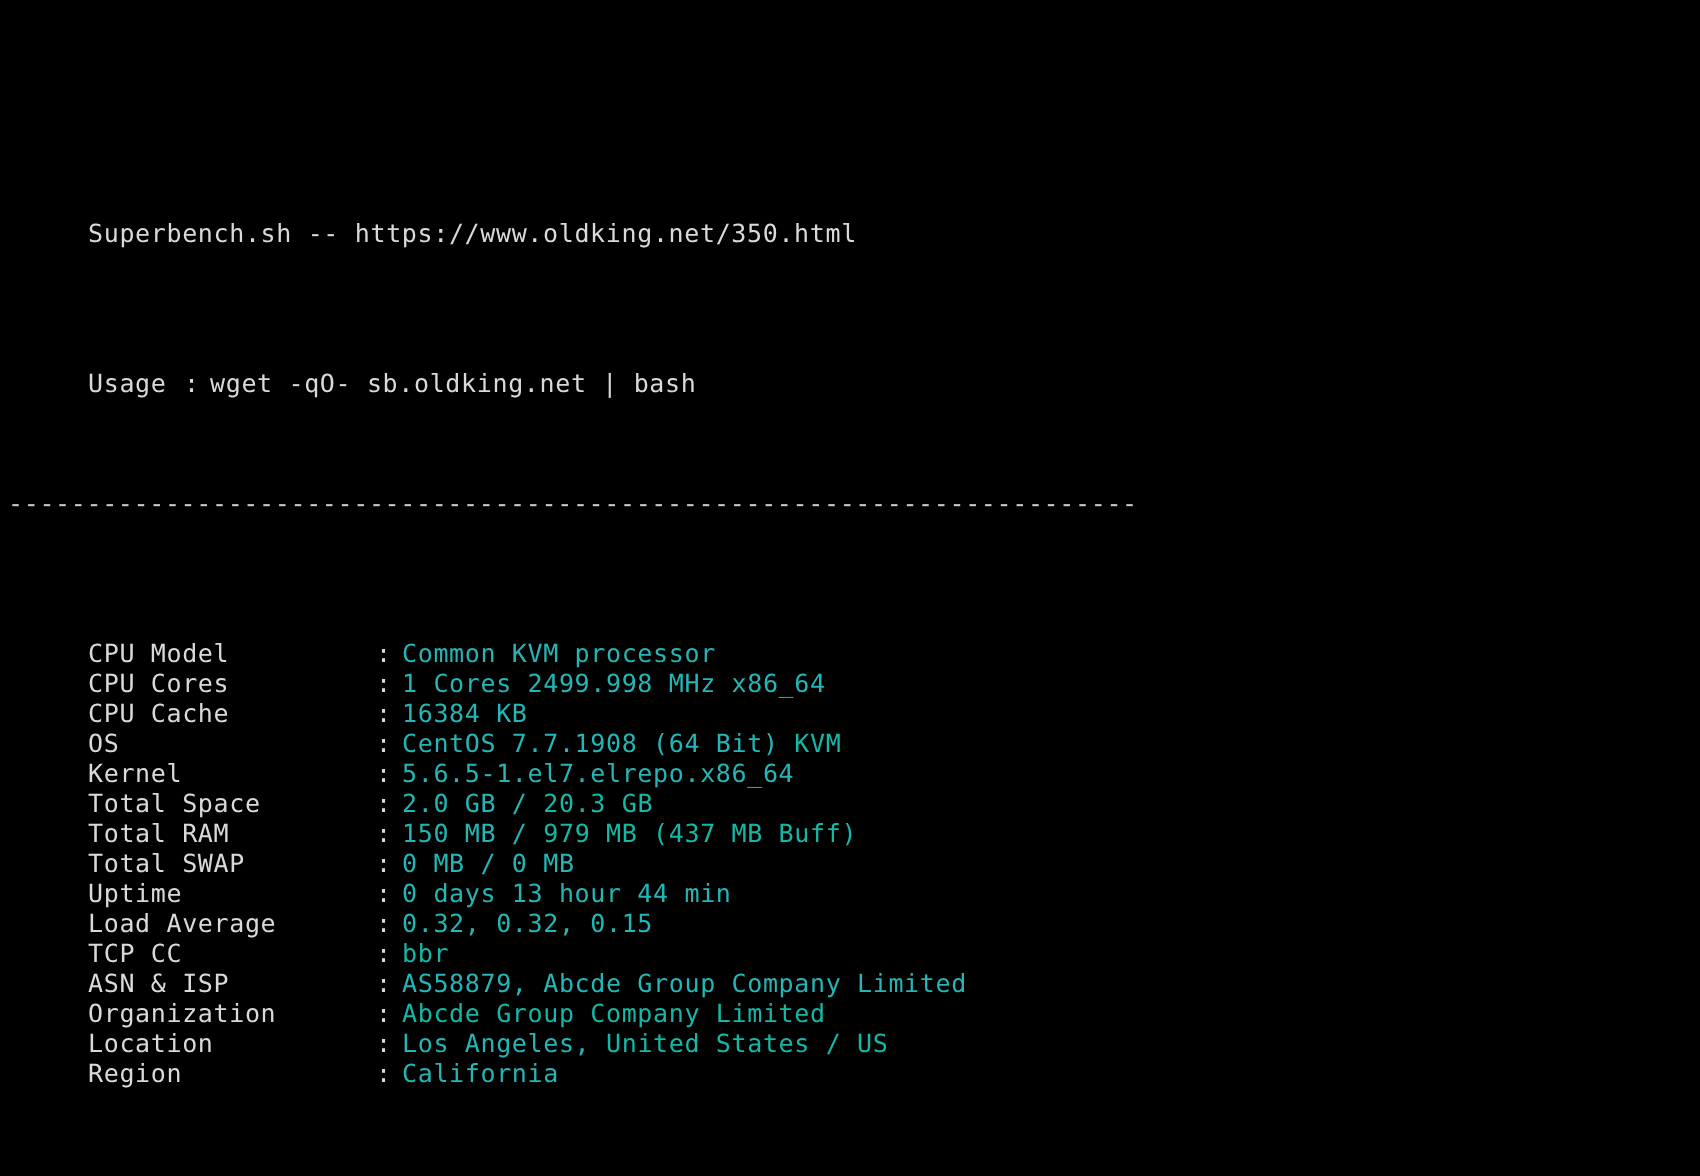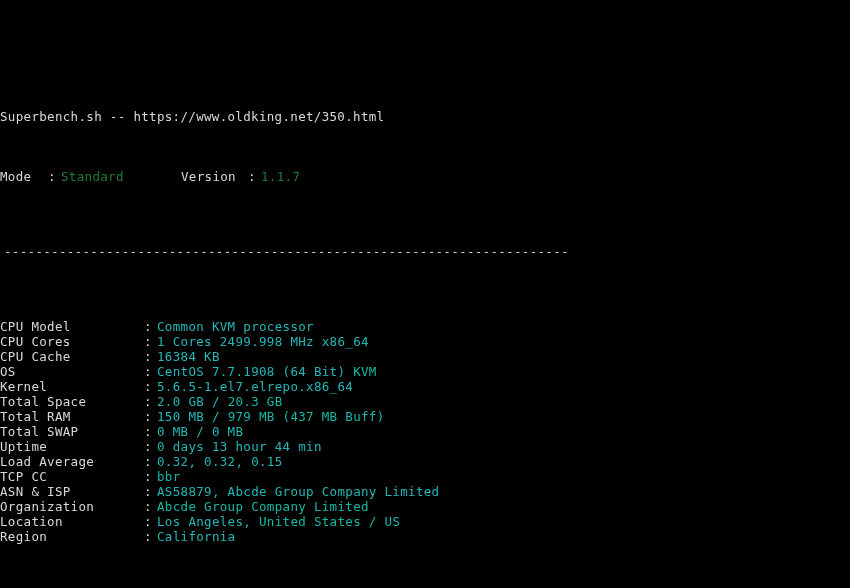--- a/index.html
+++ b/index.html
@@ -25,21 +25,22 @@
     line-height: 15px;
     letter-spacing: 0.32px;
     color: #d8d8d8;
     white-space: pre;
   }
   .line {
     height: 15px;
     line-height: 15px;
     white-space: pre;
     display: block;
-    padding-left: 0;
+    padding-left: 20px;
+    margin-left: 24px;
   }
   .pad-top { height: 4px; }
 
   
   .c-white  { color: #d9d9d9; }
   .c-cyan   { color: #24b6b6; }
   .c-green  { color: #1f7a33; }
   .c-yellow { color: #14b8a6; }
 
   .sep {
@@ -60,22 +61,22 @@
 </head>
 <body>
 
 <div id="term">
 
   <div class="pad-top"></div>
 
   
   <div class="line"><span class="c-white">Superbench.sh -- https://www.oldking.net/350.html</span></div>
 
-  <div class="line"><span class="c-white k-label" style="width:48px">Mode</span><span class="c-white k-colon">:</span><span class="c-green col" style="width:120px">Standard</span><span class="c-white col" style="width:67px">Version</span><span class="c-white k-colon">:</span><span class="c-green">1.1.7</span></div>
 
+  <div class="line"><span class="c-white col" style="width:48px">Usage</span><span class="c-white k-colon">:</span><span class="c-white">wget -qO- sb.oldking.net | bash</span></div>
 
   <div class="sep">------------------------------------------------------------------------</div>
 
   
   <div id="sysinfo-block"><div class="line"><span class="c-white k-label">CPU Model</span><span class="c-white k-colon">:</span><span class="c-cyan">Common KVM processor</span></div><div class="line"><span class="c-white k-label">CPU Cores</span><span class="c-white k-colon">:</span><span class="c-cyan">1 Cores 2499.998 MHz x86_64</span></div><div class="line"><span class="c-white k-label">CPU Cache</span><span class="c-white k-colon">:</span><span class="c-cyan">16384 KB</span></div><div class="line"><span class="c-white k-label">OS</span><span class="c-white k-colon">:</span><span class="c-cyan">CentOS 7.7.1908 (64 Bit)</span><span class="c-yellow"> KVM</span></div><div class="line"><span class="c-white k-label">Kernel</span><span class="c-white k-colon">:</span><span class="c-cyan">5.6.5-1.el7.elrepo.x86_64</span></div><div class="line"><span class="c-white k-label">Total Space</span><span class="c-white k-colon">:</span><span class="c-cyan">2.0 GB / </span><span class="c-yellow">20.3 GB</span></div><div class="line"><span class="c-white k-label">Total RAM</span><span class="c-white k-colon">:</span><span class="c-cyan">150 MB / </span><span class="c-yellow">979 MB (437 MB Buff)</span></div><div class="line"><span class="c-white k-label">Total SWAP</span><span class="c-white k-colon">:</span><span class="c-cyan">0 MB / 0 MB</span></div><div class="line"><span class="c-white k-label">Uptime</span><span class="c-white k-colon">:</span><span class="c-cyan">0 days 13 hour 44 min</span></div><div class="line"><span class="c-white k-label">Load Average</span><span class="c-white k-colon">:</span><span class="c-cyan">0.32, 0.32, 0.15</span></div><div class="line"><span class="c-white k-label">TCP CC</span><span class="c-white k-colon">:</span><span class="c-yellow">bbr</span></div><div class="line"><span class="c-white k-label">ASN &amp; ISP</span><span class="c-white k-colon">:</span><span class="c-cyan">AS58879, Abcde Group Company Limited</span></div><div class="line"><span class="c-white k-label">Organization</span><span class="c-white k-colon">:</span><span class="c-yellow">Abcde Group Company Limited</span></div><div class="line"><span class="c-white k-label">Location</span><span class="c-white k-colon">:</span><span class="c-cyan">Los Angeles, </span><span class="c-yellow">United States / US</span></div><div class="line"><span class="c-white k-label">Region</span><span class="c-white k-colon">:</span><span class="c-cyan">California</span></div></div>
 
   
 
   
   

